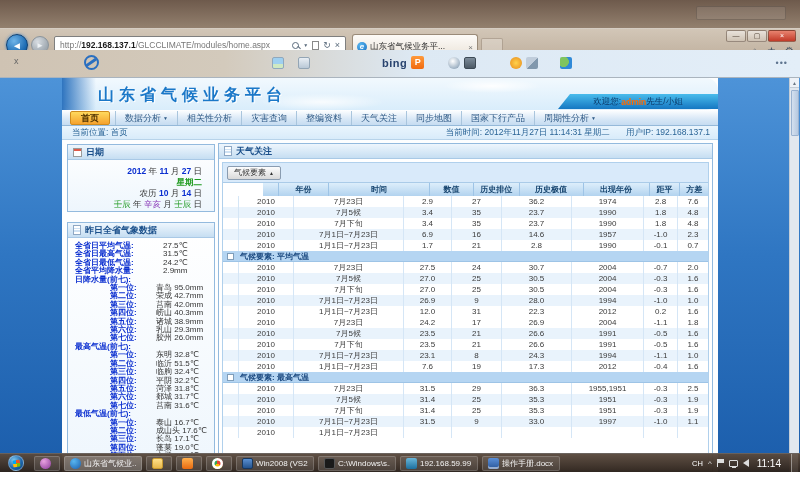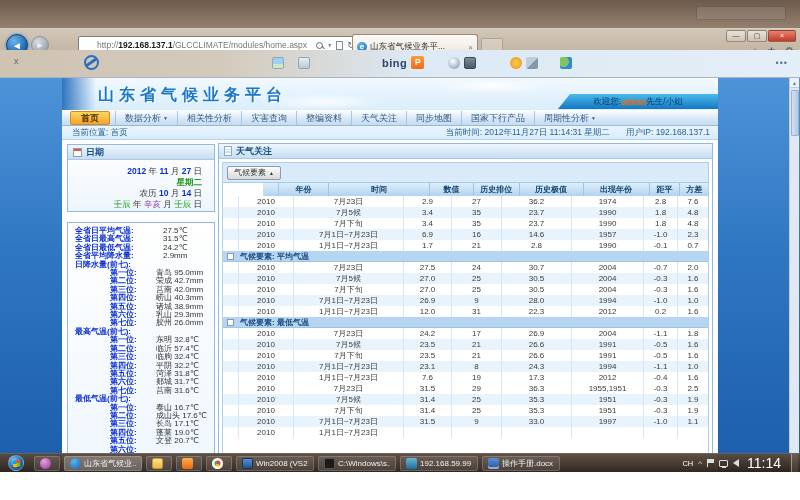--- a/index.html
+++ b/index.html
@@ -25,21 +25,21 @@
   .navrow{position:absolute;left:0;top:2px;height:28px;width:100%;}
   .nav-circle{position:absolute;border-radius:50%;text-align:center;color:#fff;}
   .back{left:6px;top:3px;width:22px;height:22px;font-size:10px;line-height:21px;
     background:radial-gradient(circle at 35% 30%,#6fb4e8,#1d6cb4 65%,#0d4a85);
     border:1px solid #0b4076;box-shadow:0 0 3px rgba(40,120,200,.8);}
   .fwd{left:31px;top:5px;width:18px;height:18px;font-size:8px;line-height:17px;
     background:radial-gradient(circle at 35% 30%,#d8dde2,#9fa8b0 70%);
     border:1px solid #8a949c;color:#eef2f5;}
   .addressbar{position:absolute;left:54px;top:5px;width:292px;height:18px;background:#fff;
     border:1px solid #7f7f7f;border-radius:2px;display:flex;align-items:center;
-    font-size:8.5px;color:#777;padding-left:18px;white-space:nowrap;overflow:hidden;margin-left:24px;}
+    font-size:8.5px;color:#777;padding-left:5px;white-space:nowrap;overflow:hidden;}
   .addressbar .host{color:#1a1a1a;font-weight:bold;}
   .addr-icons{position:absolute;right:2px;top:0;height:16px;display:flex;align-items:center;gap:4px;
     background:#fff;padding:0 3px;color:#5a6b7c;}
   .mag{width:7px;height:7px;border:1.4px solid #5a6b7c;border-radius:50%;position:relative;}
   .mag::after{content:"";position:absolute;width:4px;height:1.4px;background:#5a6b7c;
     right:-3px;bottom:-1px;transform:rotate(45deg);}
   .tiny-arrow{font-size:5px;}
   .pageico{width:7px;height:9px;border:1px solid #8a8a8a;background:#fff;}
   .glyph-btn{font-size:9px;line-height:9px;}
   .tab{position:absolute;left:352px;top:3px;width:126px;height:25px;
@@ -212,21 +212,21 @@
   .tray{margin-left:auto;display:flex;align-items:center;gap:5px;padding-right:2px;color:#eee;}
   .tray-lang{font-size:7.5px;color:#fff;}
   .tray-caret{font-size:8px;color:#ddd;}
   .tray-flag{width:7px;height:8px;position:relative;}
   .tray-flag::before{content:"";position:absolute;left:0;top:0;width:1px;height:8px;background:#ddd;}
   .tray-flag::after{content:"";position:absolute;left:1px;top:0;width:6px;height:4px;background:#ddd;}
   .tray-net{width:9px;height:7px;border:1px solid #ddd;border-radius:1px;position:relative;}
   .tray-net::after{content:"";position:absolute;left:2px;bottom:-2px;width:4px;height:1px;background:#ddd;}
   .tray-vol{width:0;height:0;border-top:4px solid transparent;border-bottom:4px solid transparent;
     border-right:6px solid #ddd;}
-  .tray-time{font-size:14px;color:#fff;margin-left:3px;}
+  .tray-time{font-size:10px;color:#fff;margin-left:3px;}
   .show-desktop{width:7px;height:19px;margin-left:5px;border-left:1px solid rgba(255,255,255,.4);
     background:rgba(255,255,255,.08);}
   .bottom-strip{position:absolute;left:0;top:472px;width:800px;height:28px;background:#fff;}
 </style>
 </head>
 <body>
 
 <div id="screen">
 
   <div class="desktop">
@@ -353,20 +353,24 @@
             <div class="cal-line">
               <span><span class="tk" data-c="unit">农历 </span><span class="tk" data-c="num">10</span><span class="tk" data-c="unit"> 月 </span><span class="tk" data-c="num">14</span><span class="tk" data-c="unit"> 日</span></span>
             </div>
             <div class="cal-line">
               <span><span class="tk" data-c="gzg">壬辰</span><span class="tk" data-c="unit"> 年 </span><span class="tk" data-c="gzp">辛亥</span><span class="tk" data-c="unit"> 月 </span><span class="tk" data-c="gzg">壬辰</span><span class="tk" data-c="unit"> 日</span></span>
             </div>
           </div>
       </div>
 
       <div class="panel wx-panel">
+        <div class="panel-head">
+          <span class="ico-doc"></span>
+          <span>昨日全省气象数据</span>
+        </div>
         <div class="wx-body">
 
         <div class="sline" data-type="stat">
               <span class="sl-k">全省日平均气温:</span>
               <span class="sl-v">27.5℃</span>
             </div>
             <div class="sline" data-type="stat">
               <span class="sl-k">全省日最高气温:</span>
               <span class="sl-v">31.5℃</span>
             </div>
@@ -413,21 +417,21 @@
             <div class="sline" data-type="head">
               <span class="sl-k">最高气温(前七):</span>
               <span class="sl-v"></span>
             </div>
             <div class="sline" data-type="rank">
               <span class="sl-k">第一位:</span>
               <span class="sl-v">东明 32.8℃</span>
             </div>
             <div class="sline" data-type="rank">
               <span class="sl-k">第二位:</span>
-              <span class="sl-v">临沂 57.4℃</span>
+              <span class="sl-v">临沂 51.5℃</span>
             </div>
             <div class="sline" data-type="rank">
               <span class="sl-k">第三位:</span>
               <span class="sl-v">临朐 32.4℃</span>
             </div>
             <div class="sline" data-type="rank">
               <span class="sl-k">第四位:</span>
               <span class="sl-v">平阴 32.2℃</span>
             </div>
             <div class="sline" data-type="rank">
@@ -651,24 +655,20 @@
                       <div class="td">31</div>
                       <div class="td">22.3</div>
                       <div class="td">2012</div>
                       <div class="td">0.2</div>
                       <div class="td">1.6</div>
                     </div>
                     </div>
                 </div>
               </div>
               <div class="tgroup">
-                <div class="grouprow">
-                  <span class="cb"></span>
-                  <span class="glabel">气候要素: 最低气温</span>
-                </div>
                 <div class="rows">
 
                 <div class="tr">
                       <div class="td cbcol"></div>
                       <div class="cells">
 
                       <div class="td">2010</div>
                       <div class="td">7月23日</div>
                       <div class="td">24.2</div>
                       <div class="td">17</div>
@@ -730,20 +730,24 @@
                       <div class="td">19</div>
                       <div class="td">17.3</div>
                       <div class="td">2012</div>
                       <div class="td">-0.4</div>
                       <div class="td">1.6</div>
                     </div>
                     </div>
                 </div>
               </div>
               <div class="tgroup">
+                <div class="grouprow">
+                  <span class="cb"></span>
+                  <span class="glabel">气候要素: 最高气温</span>
+                </div>
                 <div class="rows">
 
                 <div class="tr">
                       <div class="td cbcol"></div>
                       <div class="cells">
 
                       <div class="td">2010</div>
                       <div class="td">7月23日</div>
                       <div class="td">31.5</div>
                       <div class="td">29</div>

